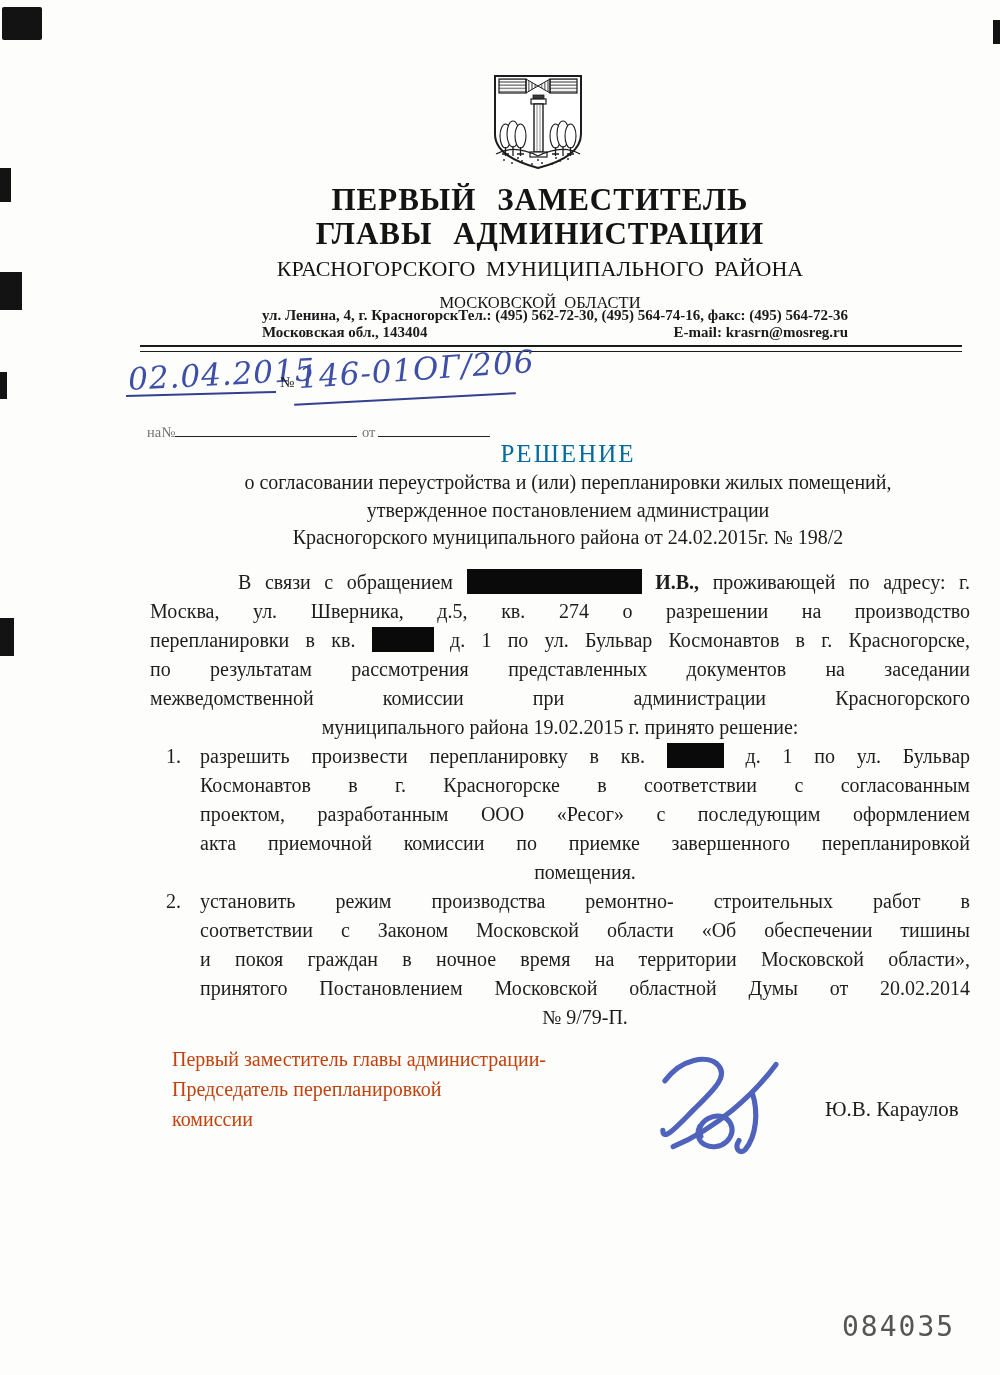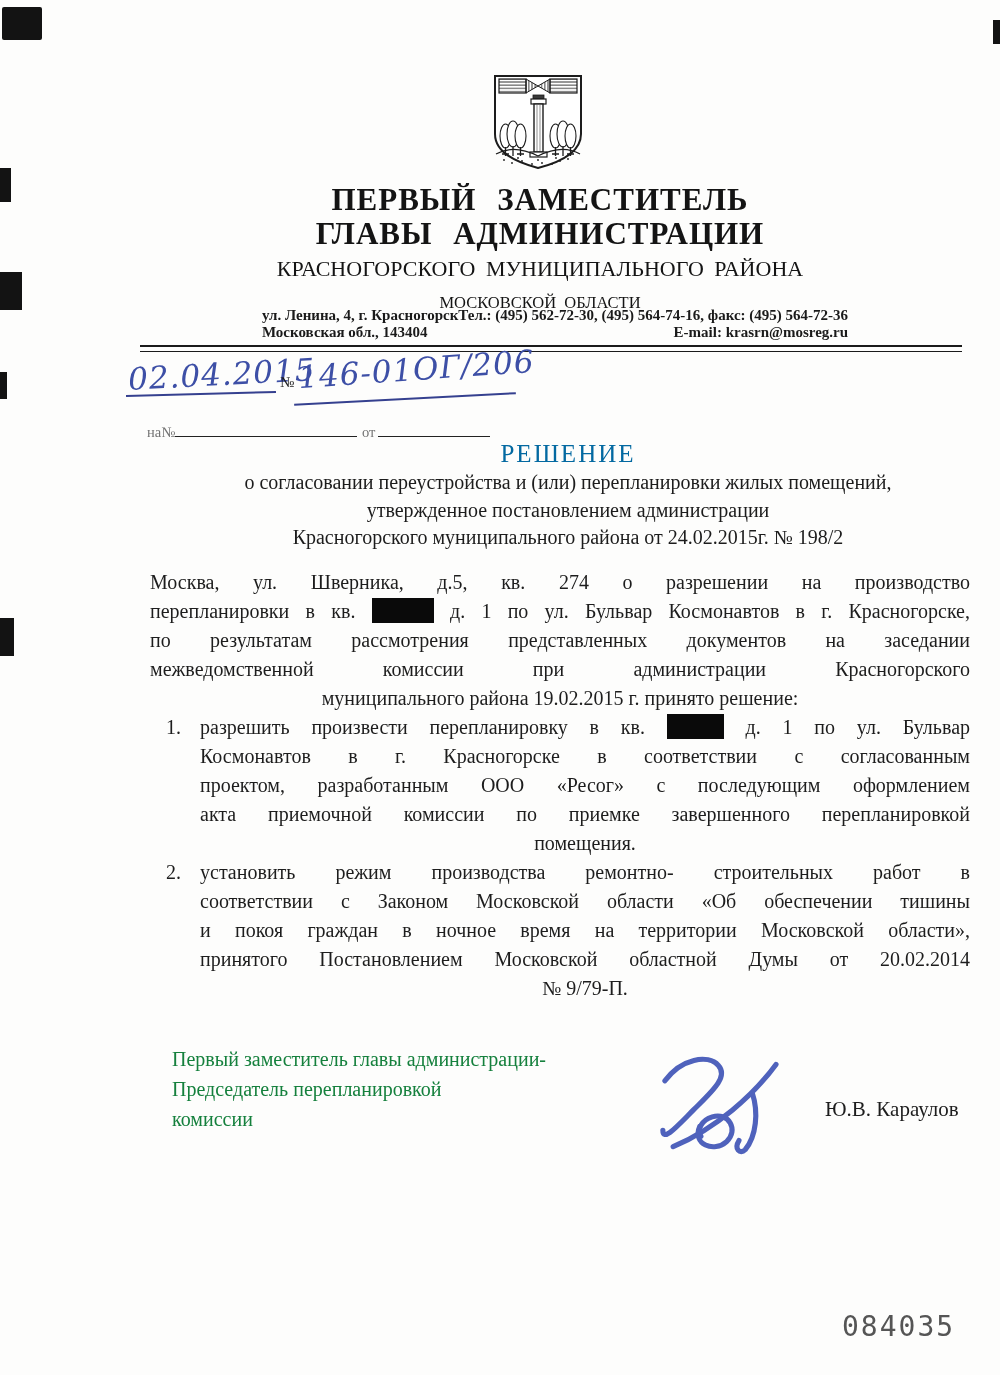--- a/index.html
+++ b/index.html
@@ -51,21 +51,21 @@
   .jline{text-align:justify;text-align-last:justify;height:29px;}
   .lline{text-align:center;height:29px;}
   .indent{padding-left:88px;}
   .redact{display:inline-block;height:25px;background:#0a0a0a;vertical-align:-5px;}
   .w175{width:175px;}
   .w62{width:62px;}
   .w57{width:57px;}
   .item{position:relative;padding-left:50px;}
   .inum{position:absolute;left:16px;top:0;}
   
-  .sig-pos{position:absolute;left:172px;top:1044px;font-size:20px;line-height:30px;color:#15803d;}
+  .sig-pos{position:absolute;left:172px;top:1044px;font-size:20px;line-height:30px;color:#c2410c;}
   .sig-name{position:absolute;left:802px;top:1097px;font-size:21px;color:#1d1d1d;white-space:nowrap;margin-left:23px;}
   .scribble{position:absolute;left:652px;top:1050px;width:140px;height:108px;}
   
   .stamp{position:absolute;left:842px;top:1310px;font-family:"DejaVu Sans Mono",monospace;font-size:28px;letter-spacing:2px;color:#555;}
 </style>
 </head>
 <body>
 
 <div class="page">
 
@@ -149,20 +149,26 @@
   <div class="reply"><span>на№</span><span class="ul ul1"></span><span class="ot">от</span><span class="ul ul2"></span></div>
 
   <div class="dtitle">РЕШЕНИЕ</div>
   <div class="dsub">
     <div>о согласовании переустройства и (или) перепланировки  жилых помещений,</div>
     <div>утвержденное постановлением администрации</div>
     <div>Красногорского муниципального района от 24.02.2015г. № 198/2</div>
   </div>
 
   <div class="body">
+    <div class="jline indent">
+      <span>В связи с обращением</span>
+      <span class="redact w175"></span>
+      <b>И.В.,</b>
+      <span>проживающей по адресу: г.</span>
+    </div>
     <div class="jline">Москва, ул. Шверника, д.5, кв. 274 о разрешении на производство</div>
     <div class="jline">
       <span>перепланировки в кв.</span>
       <span class="redact w62"></span>
       <span>д. 1 по ул. Бульвар Космонавтов в г. Красногорске,</span>
     </div>
     <div class="jline">по результатам рассмотрения представленных документов на заседании</div>
     <div class="jline">межведомственной комиссии при администрации Красногорского</div>
     <div class="lline">муниципального района 19.02.2015 г. принято решение:</div>
 

